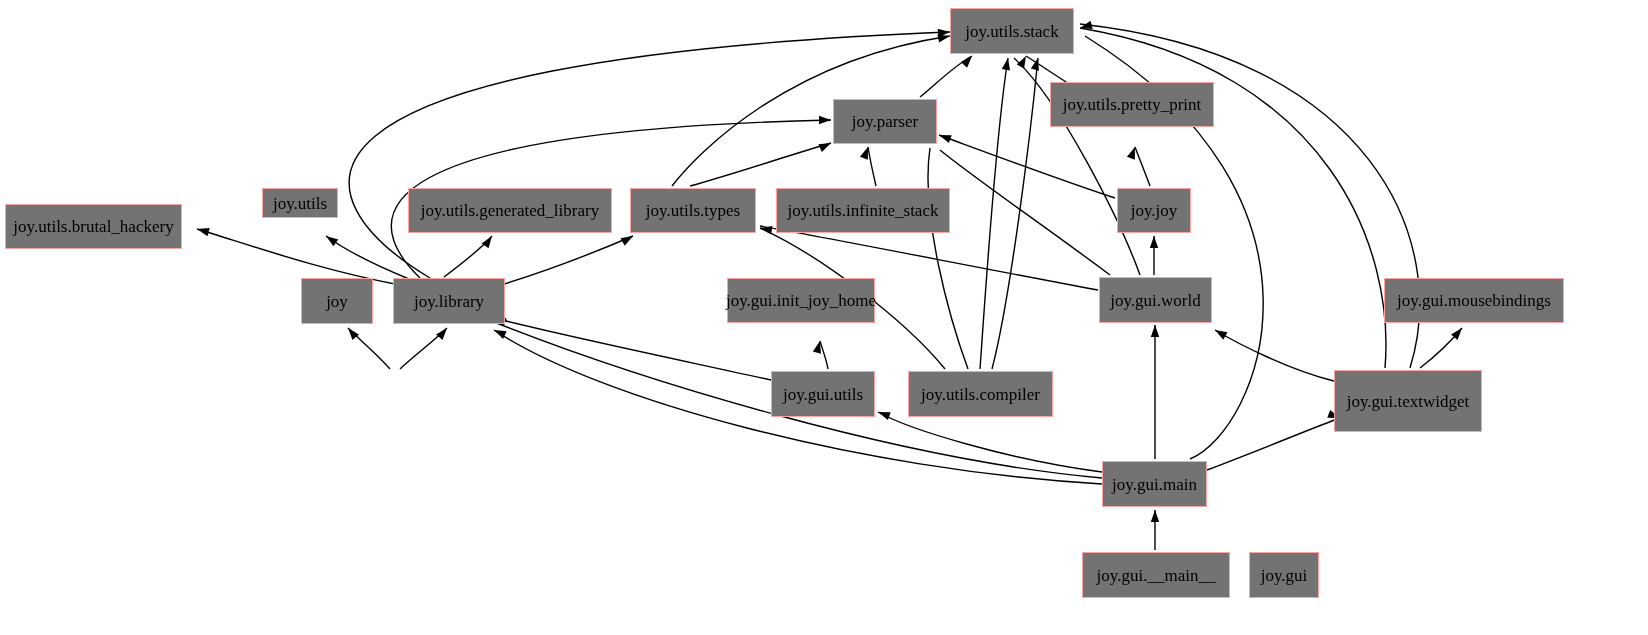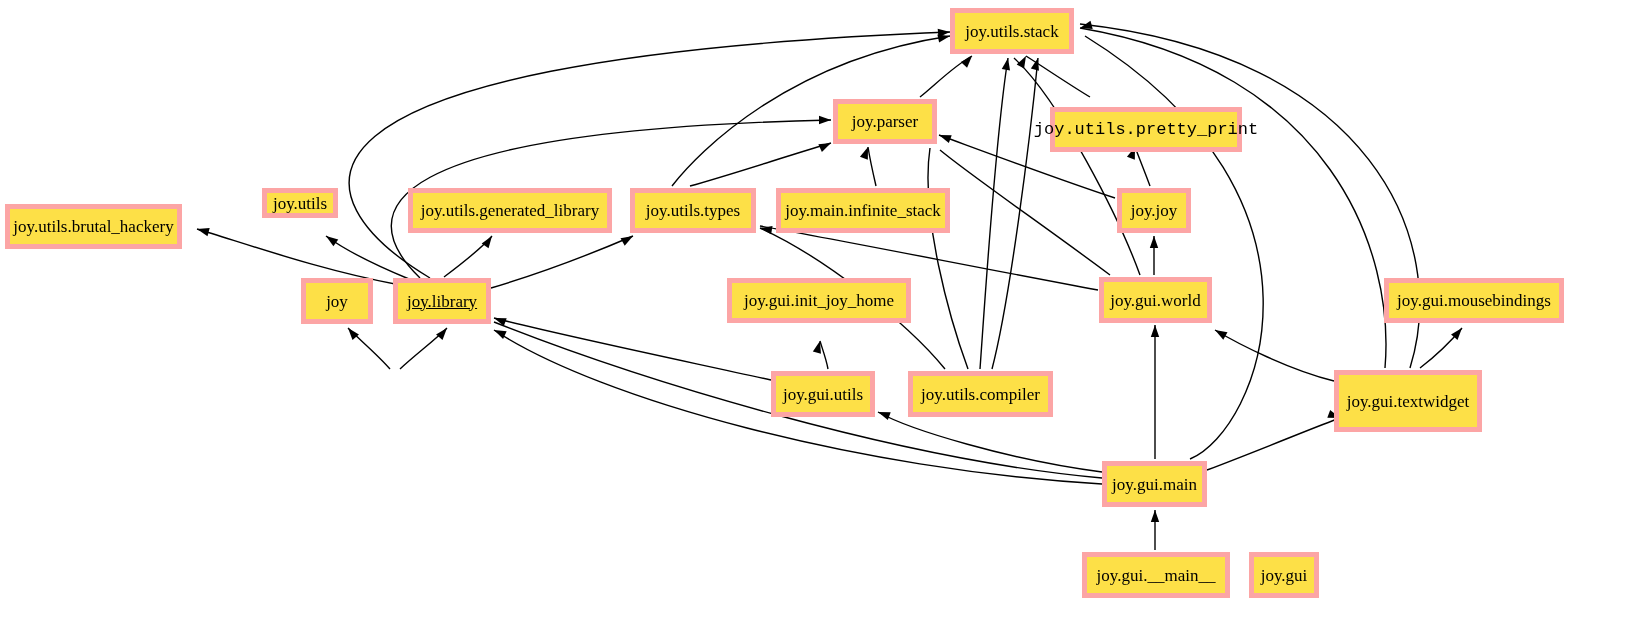--- a/index.html
+++ b/index.html
@@ -26,22 +26,22 @@
   #node-layer {
     position: absolute;
     left: 0;
     top: 0;
     width: 1648px;
     height: 635px;
   }
   .node {
     position: absolute;
     box-sizing: border-box;
-    border: 5px solid #fca5a5;
-    background: #fde047;
+    border: 1px solid #fca5a5;
+    background: #737373;
     display: flex;
     align-items: center;
     justify-content: center;
     color: #000000;
     white-space: nowrap;
   }
   .node-label {
     font-size: 17px;
     line-height: 1;
     letter-spacing: 0;
@@ -118,54 +118,54 @@
       <polygon points="0,0 -12,-4.2 -12,4.2" fill="#000000" transform="translate(348,328) rotate(-130)"></polygon>
       <polygon points="0,0 -12,-4.2 -12,4.2" fill="#000000" transform="translate(1155,510) rotate(-90)"></polygon>
     </svg>
   <div id="node-layer">
       <div class="node" style="left: 950px; top: 8px; width: 124px; height: 46px;">
         <span class="node-label">joy.utils.stack</span>
       </div>
       <div class="node" style="left: 833px; top: 99px; width: 104px; height: 45px;">
         <span class="node-label">joy.parser</span>
       </div>
-      <div class="node" style="left: 1050px; top: 107px; width: 192px; height: 45px; font-family: Liberation Mono, monospace;">
+      <div class="node" style="left: 1050px; top: 82px; width: 164px; height: 45px;">
         <span class="node-label">joy.utils.pretty_print</span>
       </div>
       <div class="node" style="left: 5px; top: 204px; width: 177px; height: 45px;">
         <span class="node-label">joy.utils.brutal_hackery</span>
       </div>
       <div class="node" style="left: 262px; top: 188px; width: 76px; height: 30px;">
         <span class="node-label">joy.utils</span>
       </div>
       <div class="node" style="left: 408px; top: 188px; width: 204px; height: 45px;">
         <span class="node-label">joy.utils.generated_library</span>
       </div>
       <div class="node" style="left: 630px; top: 188px; width: 126px; height: 45px;">
         <span class="node-label">joy.utils.types</span>
       </div>
       <div class="node" style="left: 776px; top: 188px; width: 174px; height: 45px;">
-        <span class="node-label">joy.main.infinite_stack</span>
+        <span class="node-label">joy.utils.infinite_stack</span>
       </div>
       <div class="node" style="left: 1117px; top: 188px; width: 74px; height: 45px;">
         <span class="node-label">joy.joy</span>
       </div>
       <div class="node" style="left: 1384px; top: 278px; width: 180px; height: 45px;">
         <span class="node-label">joy.gui.mousebindings</span>
       </div>
       <div class="node" style="left: 1099px; top: 277px; width: 113px; height: 46px;">
         <span class="node-label">joy.gui.world</span>
       </div>
-      <div class="node" style="left: 727px; top: 278px; width: 184px; height: 45px;">
+      <div class="node" style="left: 727px; top: 278px; width: 148px; height: 45px;">
         <span class="node-label">joy.gui.init_joy_home</span>
       </div>
       <div class="node" style="left: 301px; top: 278px; width: 72px; height: 46px;">
         <span class="node-label">joy</span>
       </div>
-      <div class="node" style="left: 393px; top: 278px; width: 98px; height: 46px; text-decoration: underline;">
+      <div class="node" style="left: 393px; top: 278px; width: 112px; height: 46px;">
         <span class="node-label">joy.library</span>
       </div>
       <div class="node" style="left: 771px; top: 371px; width: 104px; height: 46px;">
         <span class="node-label">joy.gui.utils</span>
       </div>
       <div class="node" style="left: 908px; top: 371px; width: 145px; height: 46px;">
         <span class="node-label">joy.utils.compiler</span>
       </div>
       <div class="node" style="left: 1334px; top: 370px; width: 148px; height: 62px;">
         <span class="node-label">joy.gui.textwidget</span>

